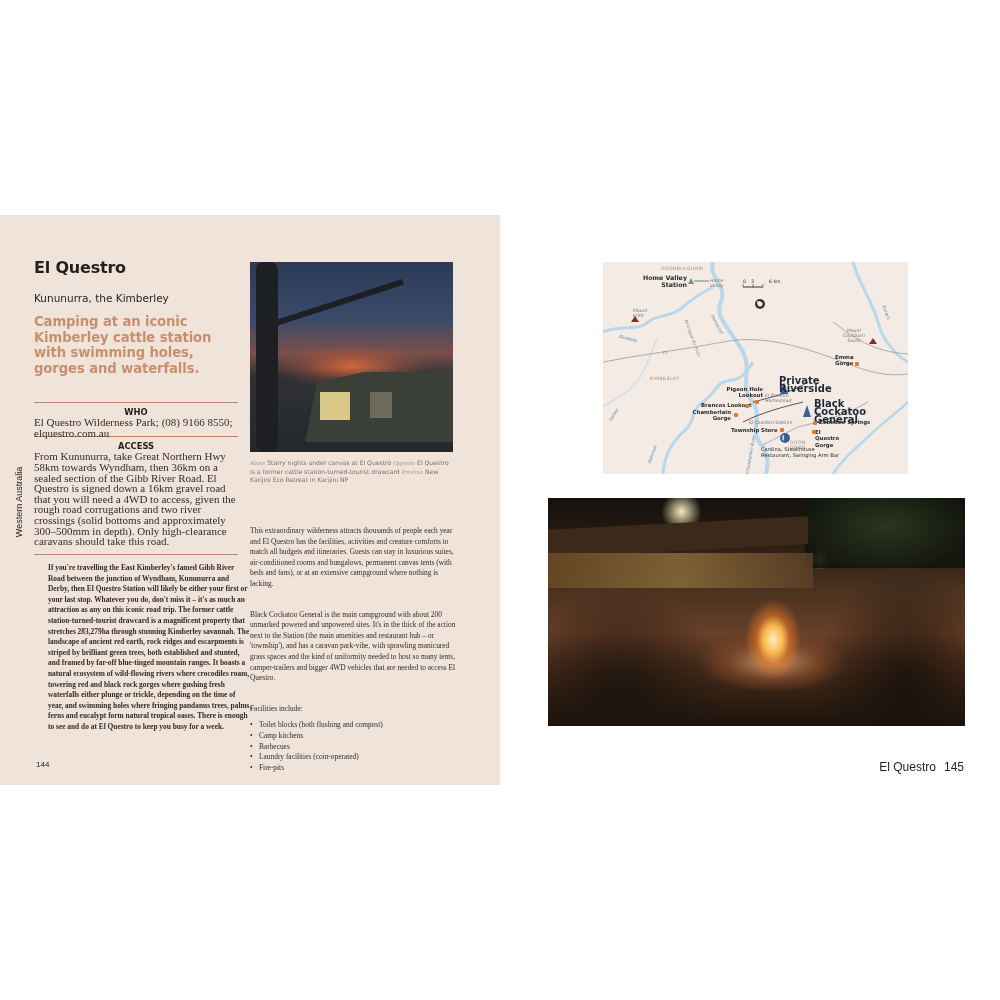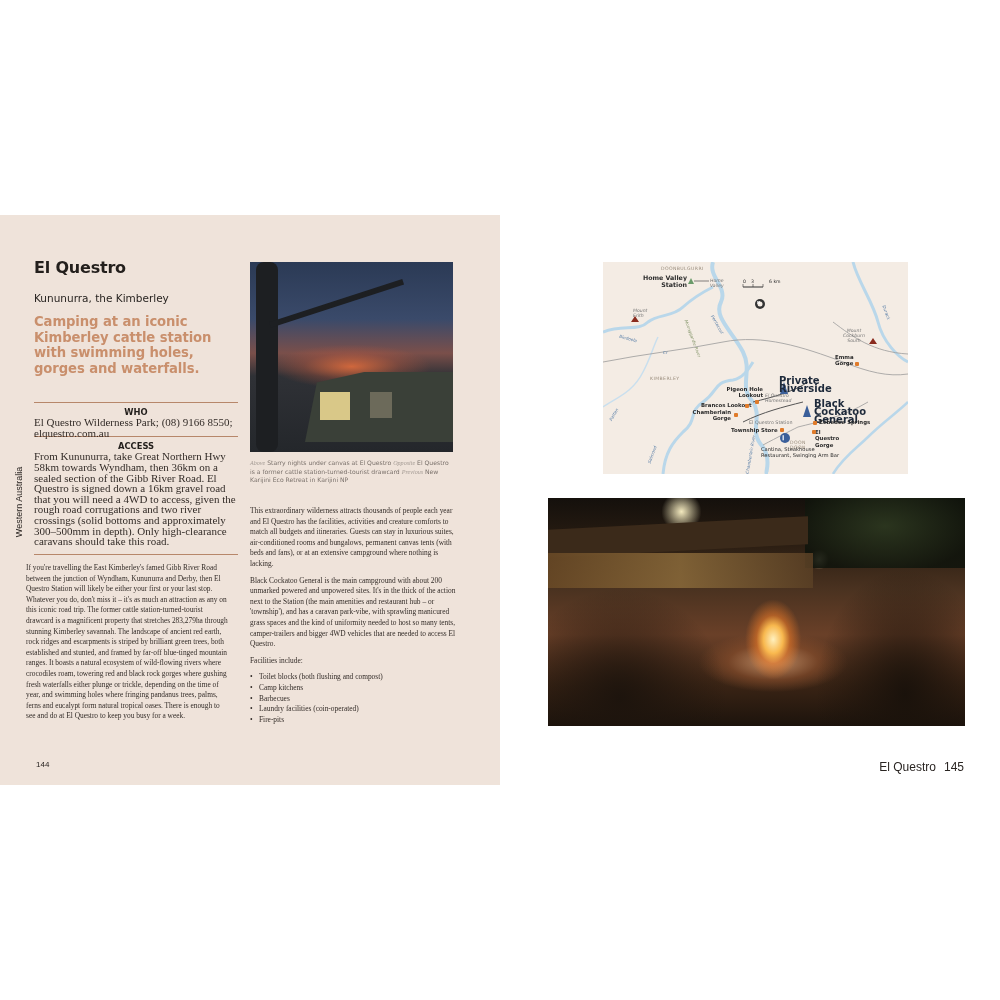--- a/index.html
+++ b/index.html
@@ -36,41 +36,41 @@
   .info-block { border-top: 1.5px solid #b7876a; padding-top: 4px; }
   .info-label { font-family: "DejaVu Sans", sans-serif; font-weight: bold; font-size: 8.4px; color: #231f1c; text-align: center; }
   .info-text { font-size: 11px; line-height: 10.6px; color: #332c28; }
 
   .who { margin-top: 26px; height: 34px; }
   .where { height: 30px; }
   .access { height: 118px; }
   .access-end { border-top: 1.5px solid #b7876a; }
 
   .body-text { font-size: 7.4px; line-height: 10.6px; color: #332c28; }
-  .intro { position: absolute; left: 26px; top: 563px; width: 204px; }
+  .intro { position: absolute; left: 48px; top: 563px; width: 204px; font-weight: bold; }
 
   .photo-tent {
     position: absolute; left: 250px; top: 262px; width: 203px; height: 190px;
     background:
       radial-gradient(ellipse 30px 22px at 53% 75%, rgba(245,225,150,0.95), rgba(210,180,90,0.6) 50%, transparent 100%),
       radial-gradient(ellipse 80px 22px at 50% 55%, rgba(230,110,60,0.85), rgba(200,90,60,0.3) 60%, transparent 100%),
       linear-gradient(to bottom, #2b3a55 0%, #3a4a6a 30%, #7a4f4a 48%, #2f3136 60%, #24272b 100%);
     overflow: hidden;
   }
   .photo-tent .tree-trunk { position: absolute; left: 6px; top: 0; width: 22px; height: 190px; background: #1d1f22; border-radius: 8px; }
   .photo-tent .branch { position: absolute; left: 20px; top: 60px; width: 140px; height: 6px; background: #1d1f22; transform: rotate(-18deg); transform-origin: left; }
   .photo-tent .tent { position: absolute; left: 55px; top: 110px; width: 148px; height: 70px; background: #3a4038; clip-path: polygon(8% 15%, 40% 0, 100% 0, 100% 100%, 0 100%); }
   .photo-tent .tent-window { position: absolute; left: 70px; top: 130px; width: 30px; height: 28px; background: #d9c888; }
   .photo-tent .tent-window2 { position: absolute; left: 120px; top: 130px; width: 22px; height: 26px; background: #6c6a5a; }
 
   .caption { position: absolute; left: 250px; top: 459px; width: 205px; font-family: "DejaVu Sans", sans-serif; font-size: 6.1px; line-height: 8.6px; color: #7a716b; }
   .caption i { font-family: "Liberation Serif", serif; color: #a39a93; }
 
   .col-right { position: absolute; left: 250px; top: 506px; width: 208px; }
-  .col-right p { margin-bottom: 6px; }
+  .col-right p { margin-bottom: 6px; margin-top: 20px; }
   .facilities { list-style: none; }
   .facilities li { position: relative; padding-left: 9px; font-size: 7.4px; line-height: 10.6px; color: #332c28; }
   .facilities li::before { content: "•"; position: absolute; left: 0; }
 
   .folio-left { position: absolute; left: 36px; top: 760px; font-family: "Liberation Sans", sans-serif; font-size: 8px; color: #2a2522; }
   .folio-right { position: absolute; right: 36px; top: 760px; font-family: "Liberation Sans", sans-serif; font-size: 12px; color: #2a2522; }
   .folio-right span { margin-left: 8px; }
 
   .map {
     position: absolute; left: 603px; top: 262px; width: 305px; height: 212px;

